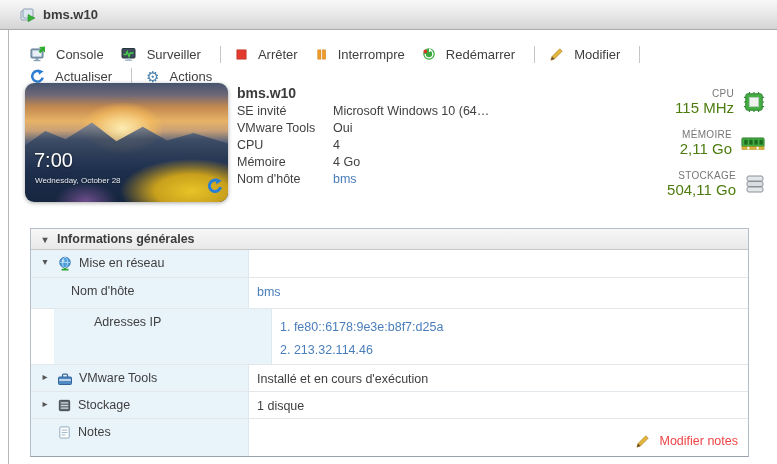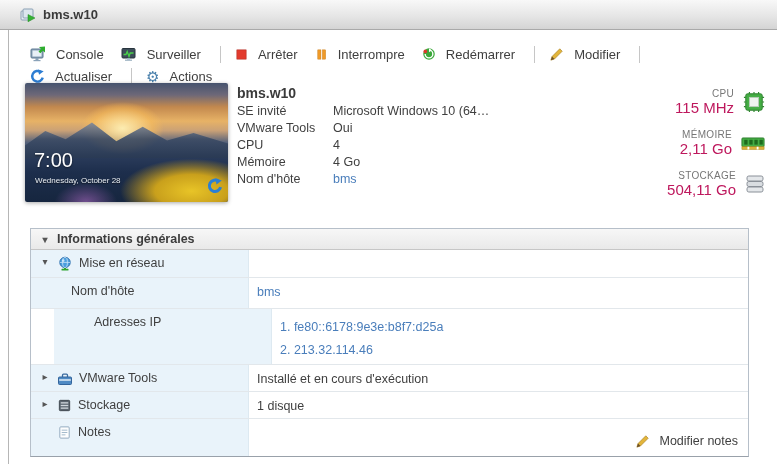--- a/index.html
+++ b/index.html
@@ -23,21 +23,21 @@
   .tb1 { top:44px; }
   .tb2 { top:66px; }
   .tbtn { display:flex; align-items:center; gap:10px; margin-right:17px; cursor:pointer; white-space:nowrap; }
   .tbtn.disabled { color:#b9bdc1; cursor:default; }
   .tsep { width:1px; height:17px; background:#c6c6c6; margin:0 14px 0 2px; }
   .gear { font-size:15px; color:#4a80ac; line-height:1; }
 
   
   .thumb {
     position:absolute; left:25px; top:83px; width:203px; height:119px;
-    border-radius:2px; overflow:hidden; box-shadow:0 1px 4px rgba(0,0,0,.35);
+    border-radius:9px; overflow:hidden; box-shadow:0 1px 4px rgba(0,0,0,.35);
     background:
       radial-gradient(55px 35px at 48% 38%, rgba(255,240,180,.95), rgba(250,190,90,.55) 55%, rgba(250,190,90,0) 75%),
       linear-gradient(180deg,#46536e 0%,#6d6878 10%,#c2884e 20%,#e7b266 32%,#caa176 40%,#55617a 50%,#2c3d5c 60%,#1d2e4c 75%,#16263f 100%);
     cursor:pointer;
   }
   .mountains {
     position:absolute; left:0; right:0; top:28%; height:35%;
     clip-path:polygon(0 70%,10% 35%,20% 55%,33% 15%,45% 60%,58% 25%,70% 58%,83% 40%,100% 65%,100% 100%,0 100%);
     background:linear-gradient(180deg,#9aa2b0 0%,#3a4a64 55%,#2a3a54 100%);
     opacity:.9;
@@ -54,21 +54,21 @@
 
   .vm-name { position:absolute; left:237px; top:86px; font-size:14px; font-weight:bold; color:#3a3a3a; line-height:15px; }
   .vm-details { position:absolute; left:237px; top:103px; font-size:12.5px; color:#3f3f3f; }
   .vm-details .drow { display:grid; grid-template-columns:96px auto; line-height:17px; }
   a.lnk { color:#4a7ebb; text-decoration:none; cursor:pointer; }
 
   .stats { position:absolute; right:12px; top:88px; }
   .stat { display:flex; align-items:center; justify-content:flex-end; gap:9px; margin-bottom:13px; }
   .stat-txt { text-align:right; }
   .stat-label { font-size:10px; color:#767676; letter-spacing:.3px; line-height:11px; }
-  .stat-value { font-size:15px; color:#be185d; line-height:17px; }
+  .stat-value { font-size:15px; color:#4d7c0f; line-height:17px; }
 
   
   .panel {
     position:absolute; left:30px; top:228px; width:719px;
     border:1px solid #b6bfc9; border-bottom-color:#99a1aa; background:#fff;
   }
   .panel-header {
     height:21px; background:linear-gradient(180deg,#f7f7f7,#e9e9e9);
     border-bottom:1px solid #c6c6c6; display:flex; align-items:center;
     padding-left:8px; gap:6px; font-size:12.5px; font-weight:bold; color:#3c3c3c; cursor:pointer;
@@ -79,21 +79,21 @@
   .g-label {
     width:218px; flex:0 0 218px; background:#e9f3fa; border-right:1px solid #dde9f1;
     display:flex; align-items:flex-start; padding:6px 0 0 8px; gap:6px;
   }
   .g-label.child { padding-left:40px; }
   .g-value { flex:1; padding:7px 10px 0 8px; }
   .r-network { min-height:28px; } .r-hostname { min-height:31px; } .r-ip { min-height:56px;padding-left:23px; }
   .r-tools { min-height:27px; } .r-storage { min-height:27px; } .r-notes { min-height:37px; }
   .ip-line { display:block; line-height:23px; }
   .notes-value { display:flex; justify-content:flex-end; align-items:center; gap:9px; }
-  .notes-edit { display:flex; align-items:center; gap:9px; cursor:pointer; color:#404040; }
+  .notes-edit { display:flex; align-items:center; gap:9px; cursor:pointer; color:#ef4444; }
   .icon16 { flex:0 0 auto; display:inline-flex; }
 </style>
 </head>
 <body>
 
 <div id="app">
 
   <div class="titlebar">
     <span class="icon16">
       <svg width="16" height="16" viewBox="0 0 16 16">

